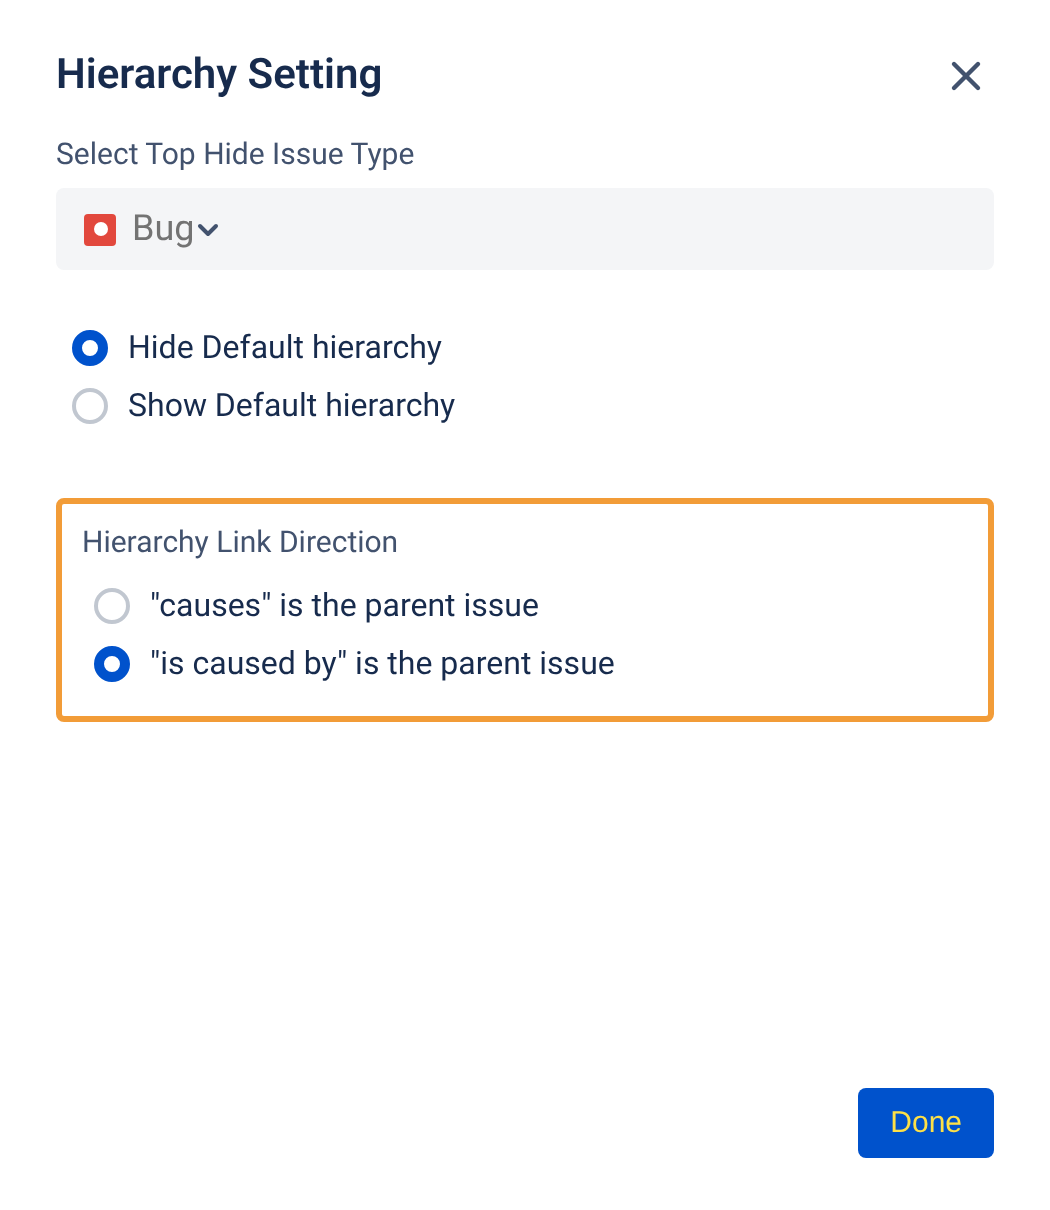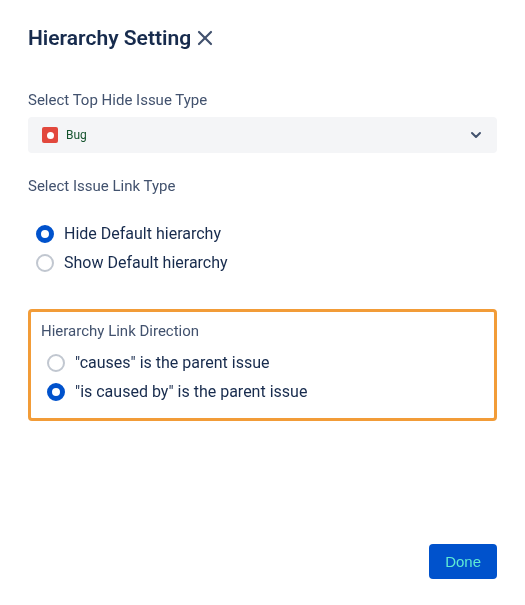--- a/index.html
+++ b/index.html
@@ -7,23 +7,23 @@
       width: 525px;
       height: 605px;
       font-family: -apple-system, BlinkMacSystemFont, "Segoe UI", Roboto, sans-serif;
       color: #172B4D;
       background: #fff;
       padding: 24px 28px;
       position: relative;
     }
     .header {
       display: flex;
-      justify-content: flex-start;
-      align-items: center;
-      margin-bottom: 39px;
+      justify-content: space-between;
+      align-items: center;
+      margin-bottom: 16px;
     }
     .title {
       font-size: 21px;
       font-weight: 600;
       color: #172B4D;
     }
     .close-btn {
       background: none;
       border: none;
       cursor: pointer;
@@ -41,25 +41,24 @@
       color: #42526E;
       margin-bottom: 8px;
       font-weight: 400;
     }
     .select {
       width: 100%;
       background: #F4F5F7;
       border: none;
       border-radius: 4px;
       padding: 10px 14px;
-      font-size: 12px;
-      color: #14532d;
-      display: flex;
-      align-items: center;
-      justify-content: space-between;
+      font-size: 18px;
+      color: #737373;
+      display: flex;
+      align-items: center;
       cursor: pointer;
     }
     .select-value {
       display: flex;
       align-items: center;
       gap: 8px;
     }
     .bug-icon {
       width: 16px;
       height: 16px;
@@ -120,21 +119,21 @@
     .highlight-box .radio-group {
       padding-left: 6px;
     }
     .footer {
       position: absolute;
       bottom: 26px;
       right: 28px;
     }
     .done-btn {
       background: #0052CC;
-      color: #5eead4;
+      color: #fde047;
       border: none;
       border-radius: 4px;
       padding: 9px 16px;
       font-size: 15px;
       font-weight: 500;
       cursor: pointer;
     }
   </style>
 </head>
 <body>
@@ -158,21 +157,20 @@
         </span>
       <span>Bug</span>
     </span>
     <svg class="chevron" width="14" height="14" viewBox="0 0 14 14" fill="none" stroke="currentColor" stroke-width="2" stroke-linecap="round" stroke-linejoin="round">
       <polyline points="3,5 7,9 11,5"></polyline>
     </svg>
   </div>
 </div>
 
 <div class="field-group">
-  <div class="field-label">Select Issue Link Type</div>
 </div>
 
 <div class="field-group">
   <div class="radio-group">
     <div class="radio-row">
       <span class="radio radio-checked"></span>
       <span class="radio-label">Hide Default hierarchy</span>
     </div>
     <div class="radio-row">
       <span class="radio radio-unchecked"></span>

